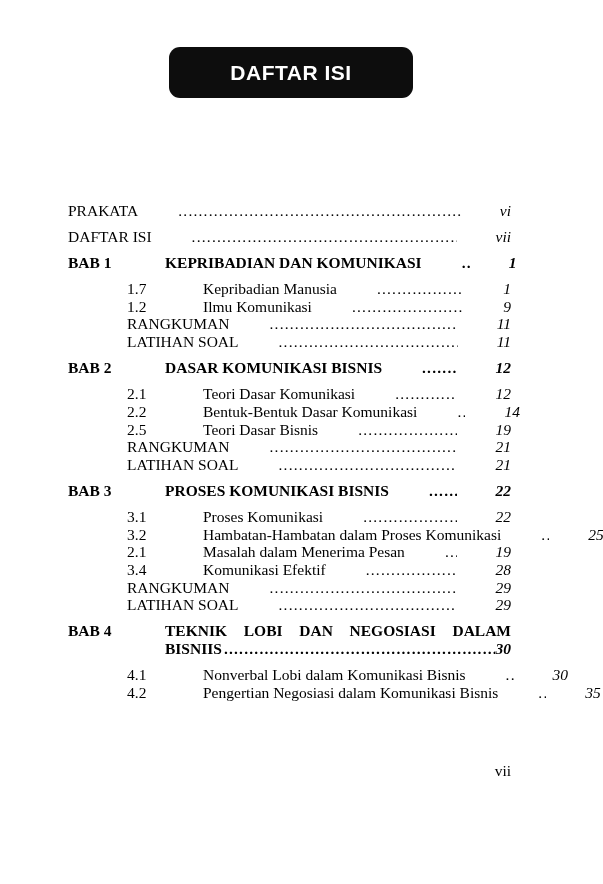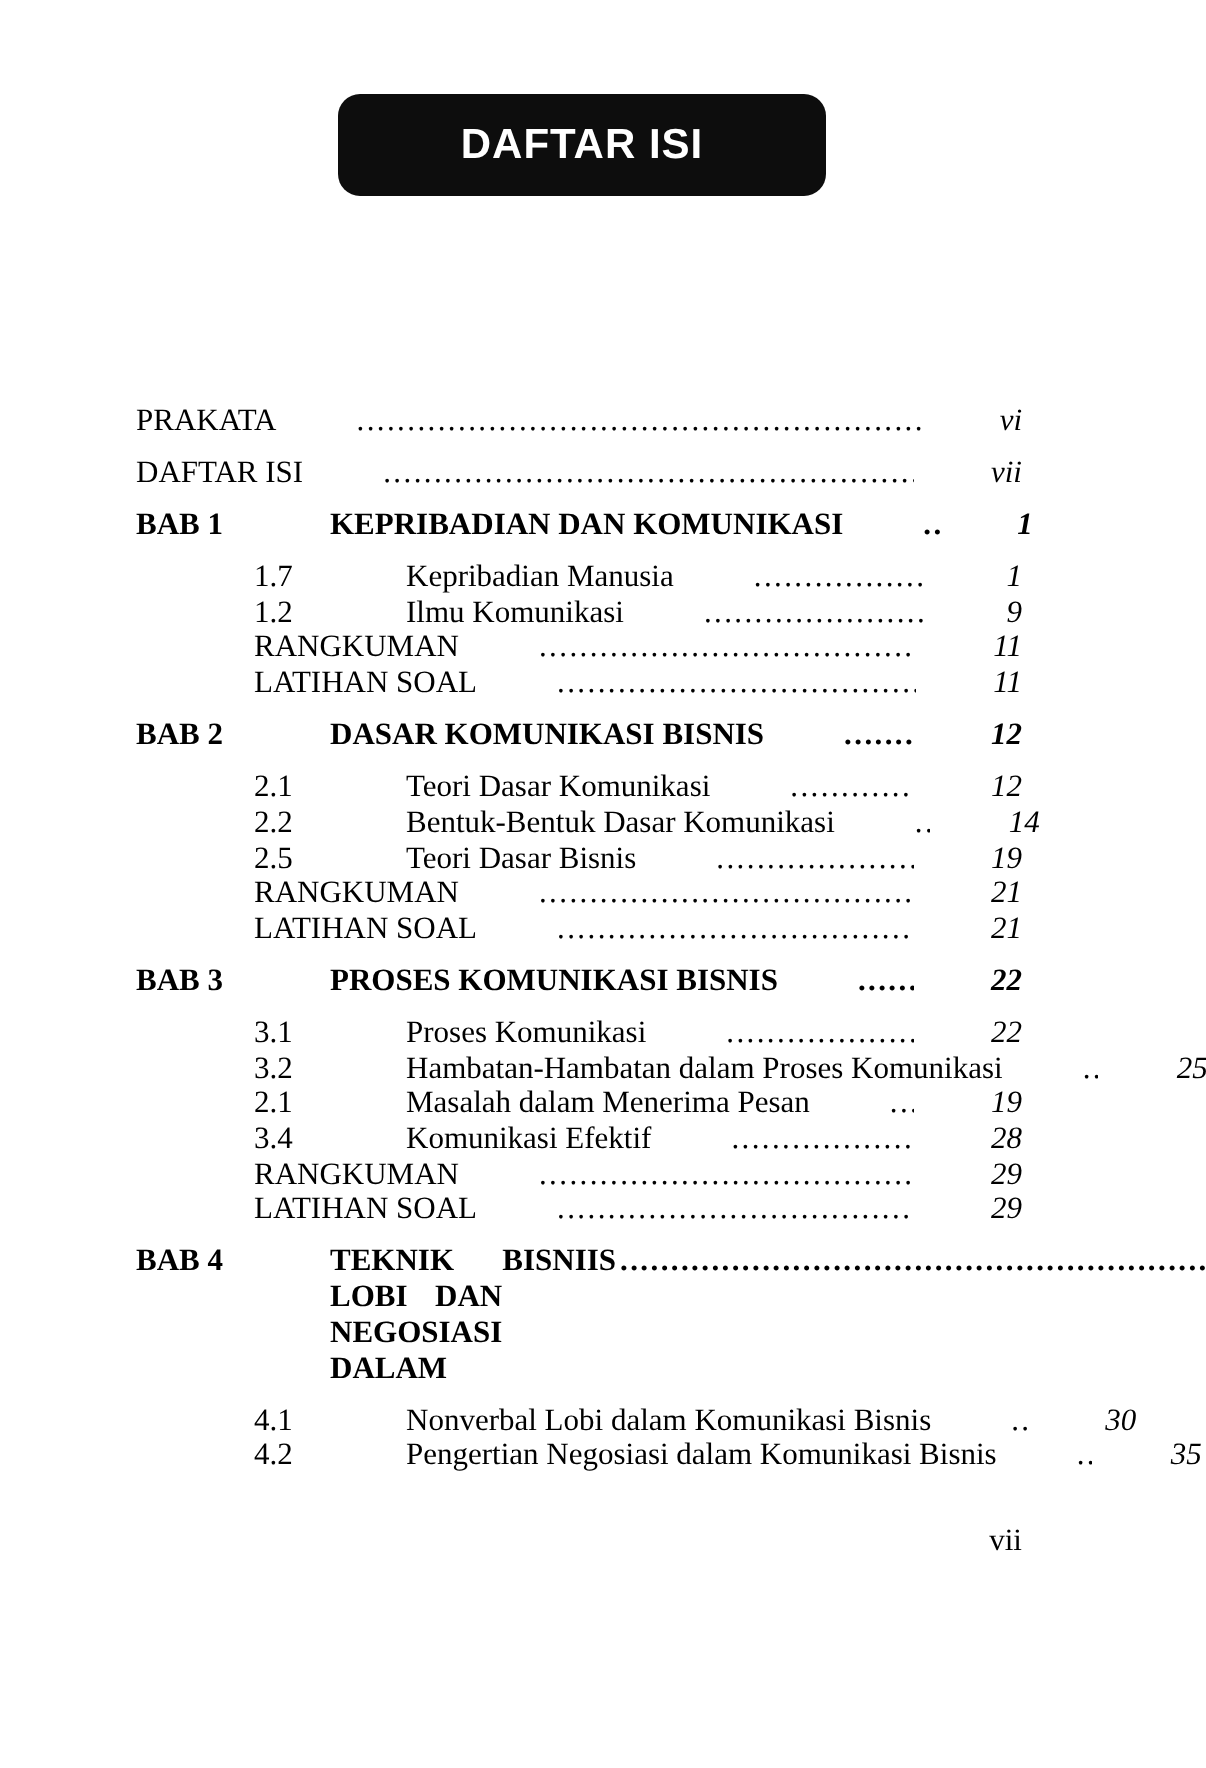--- a/index.html
+++ b/index.html
@@ -25,21 +25,21 @@
   .sub-row, .section-row { padding-left:59px; }
   .num { flex:none; width:38px; }
   .bab-label { flex:none; width:59px; }
   .title { flex:none; white-space:nowrap; }
   .leader { flex:1 1 auto; overflow:hidden; white-space:nowrap; min-width:8px; padding-left:2px; }
   .leader::after {
     content:"..........................................................................................................................................................................";
     letter-spacing:1.2px;
   }
   .page-num { flex:none; padding-left:1px;font-style:italic; }
-  .chapter-body { flex:1 1 auto; display:flex; flex-direction:row; min-width:0; }
+  .chapter-body { flex:1 1 auto; display:flex; flex-direction:column; min-width:0; }
   .justify-line { display:block; text-align:justify; text-align-last:justify; }
   .line2 { display:flex; align-items:baseline; }
   .footer {
     position:absolute; left:68px; top:762px; width:443px;
     text-align:right; font-size:15.5px;
   }
 </style>
 </head>
 <body>
 

